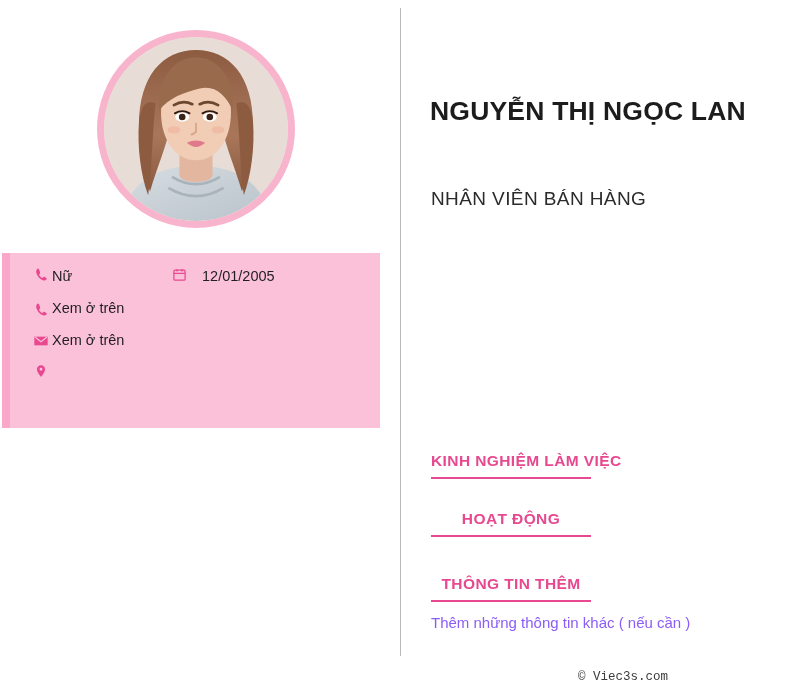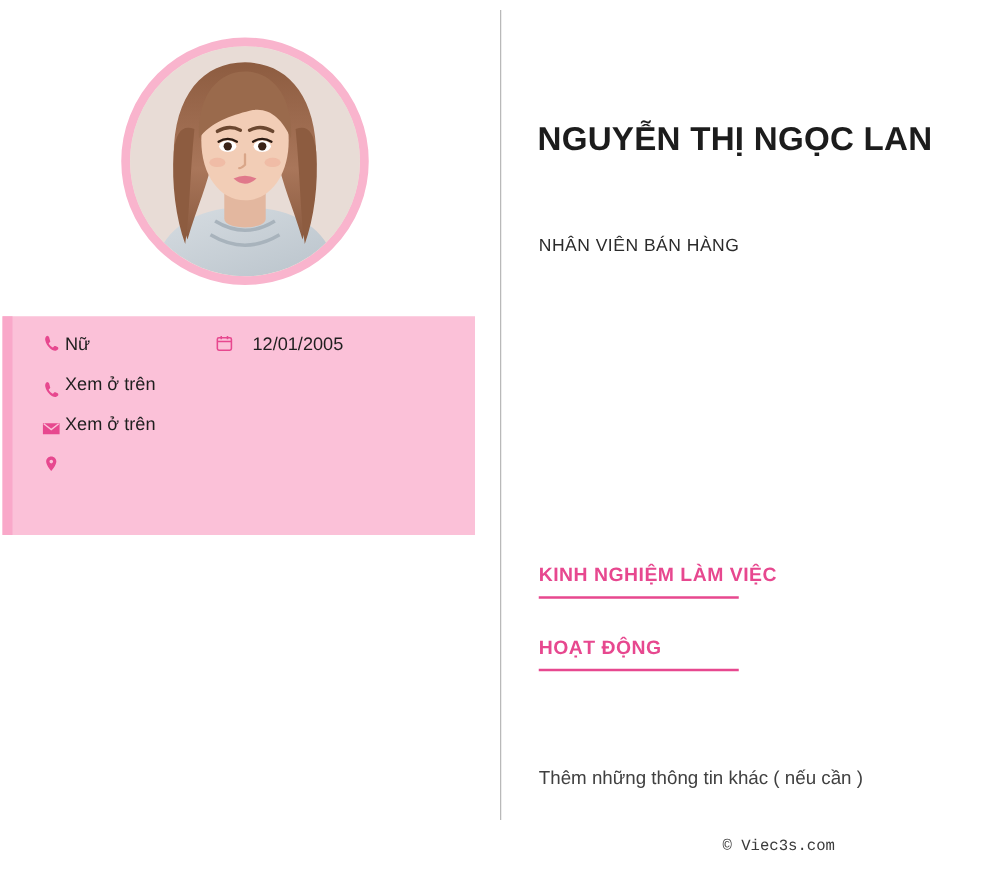--- a/index.html
+++ b/index.html
@@ -104,21 +104,21 @@
     font-size: 26.5px;
     font-weight: bold;
     line-height: 46px;
     letter-spacing: .2px;
     color: #1c1c1c;
   }
   .role {
     position: absolute;
     left: 31px;
     top: 188px;
-    font-size: 14px;
+    font-size: 19px;
     letter-spacing: .4px;
     color: #2b2b2b;
   }
 
   
   .info-panel {
     position: absolute;
     left: 2px;
     top: 253px;
     width: 378px;
@@ -135,21 +135,21 @@
   }
 
   .info-rows {
     position: absolute;
     left: 30px;
     top: 266px;
     width: 350px;
   }
   .info-row {
     display: flex;
-    align-items: flex-end;
+    align-items: center;
     margin-bottom: 11px;
   }
   .info-ico {
     width: 22px;
     min-width: 22px;
     padding-top: 1px;
     color: #e7488f;
     display: flex;
     justify-content: center;
   }
@@ -161,20 +161,21 @@
   .row-two-col { display: flex; align-items: flex-start; }
   .col-a { width: 138px; display: flex; }
   .col-b { display: flex; gap: 12px; }
 
   .addr { max-width: 290px; }
 
   
   .r-section {
     position: absolute;
     left: 431px;
+    text-align: center;
   }
   .r-title {
     font-size: 15.5px;
     font-weight: bold;
     letter-spacing: .4px;
     color: #e7488f;
     padding-bottom: 7px;
     white-space: nowrap;
   }
   .r-rule { height: 2px; background: #e7488f; }
@@ -186,21 +187,21 @@
   #proj-section { top: 534px; }
   #proj-section .r-rule { width: 160px; }
   #extra-section { top: 575px; }
   #extra-section .r-rule { width: 160px; }
 
   .extra-note {
     position: absolute;
     left: 431px;
     top: 614px;
     font-size: 15px;
-    color: #404040;
+    color: #8b5cf6;
   }
 
   
   .footer {
     position: absolute;
     left: 0;
     top: 660px;
     width: 680px;
     height: 35px;
     background: #ffffff;
@@ -357,19 +358,23 @@
     <div class="r-title">KINH NGHIỆM LÀM VIỆC</div>
     <div class="r-rule"></div>
   </div>
 
   <div class="r-section" id="act-section">
     <div class="r-title">HOẠT ĐỘNG</div>
     <div class="r-rule"></div>
   </div>
 
 
+  <div class="r-section" id="extra-section">
+    <div class="r-title">THÔNG TIN THÊM</div>
+    <div class="r-rule"></div>
+  </div>
 
   <div class="extra-note">Thêm những thông tin khác ( nếu cần )</div>
 </div>
 
 <div class="footer">
   <div class="footer-text">© Viec3s.com</div>
 </div>
 
 </body></html>

